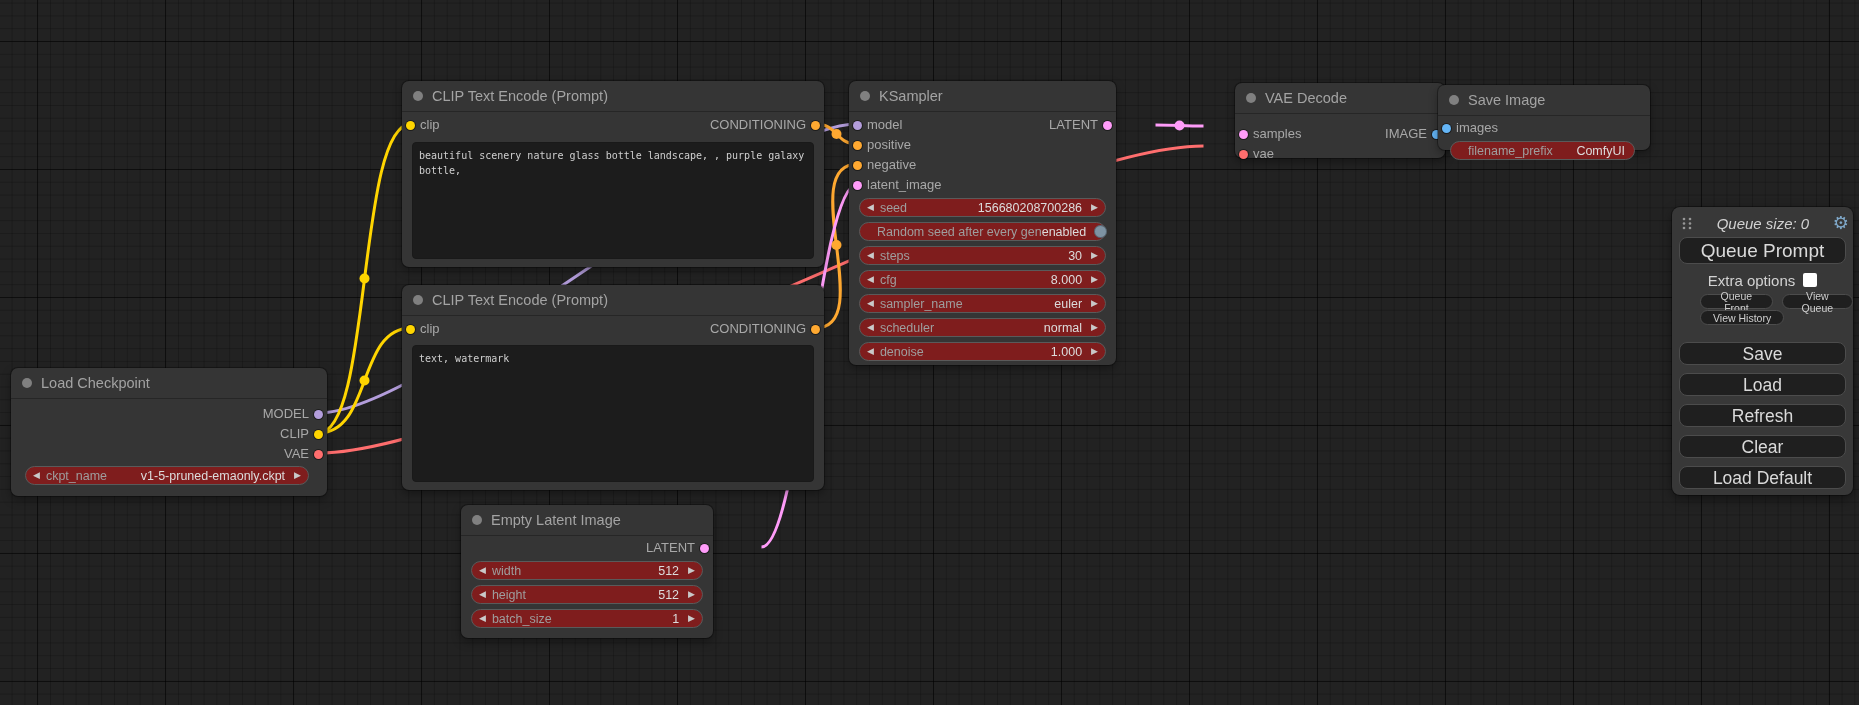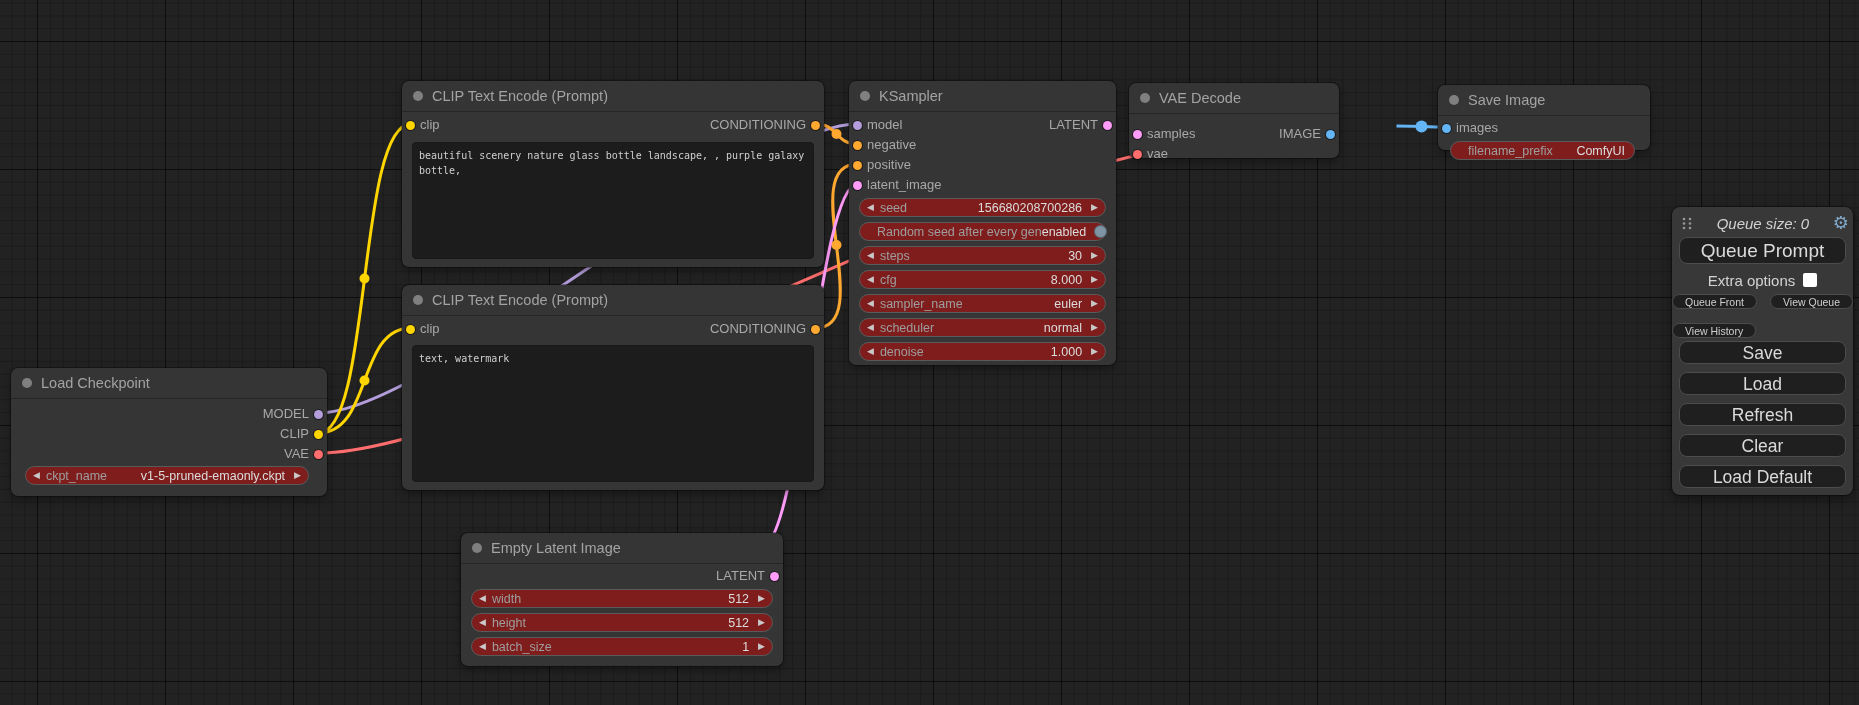--- a/index.html
+++ b/index.html
@@ -45,25 +45,25 @@
     box-shadow:0 0 0 1px rgba(0,0,0,0.35), 0 4px 12px rgba(0,0,0,0.45);}
   .menu-head{display:flex;align-items:center;padding:7px 4px 0 9px;font-style:italic;}
   .menu-head .qsize{flex:1;text-align:center;font-size:15px;color:#d2d2d2;}
   .gear{font-size:18px;line-height:1;cursor:pointer;font-family:"DejaVu Sans",sans-serif;}
   .btn{display:block;box-sizing:border-box;background:#1f1f1f;border:1px solid #4c4c4c;border-radius:8px;
     color:#dadada;font-family:"Liberation Sans",sans-serif;cursor:pointer;}
   .qp{width:167px;height:27px;margin:5px auto 0;font-size:19px;}
   .extra{display:flex;justify-content:center;align-items:center;gap:8px;margin-top:8px;
     font-size:15px;color:#d2d2d2;height:16px;}
   .checkbox{width:14px;height:14px;border-radius:2px;cursor:pointer;}
-  .small-row{display:flex;justify-content:space-between;gap:9px;margin-top:6px;}
+  .small-row{display:flex;justify-content:flex-start;gap:9px;margin-top:6px;padding-left:28px;}
   .sm{height:15px;font-size:10.5px;border-radius:8px;padding:0 12px;display:flex;align-items:center;
     background:#1f1f1f;border:1px solid #4c4c4c;color:#cfcfcf;font-family:"Liberation Sans",sans-serif;cursor:pointer;}
   .big{width:167px;height:23px;margin:8px auto 0;font-size:17.5px;}
-  .big.first{margin-top:3px;}
+  .big.first{margin-top:17px;}
 </style>
 </head>
 <body>
 
 <div id="stage">
 
   <svg id="wires" width="1859" height="705">
     <path d="M318.5,413 C430,413 745,124 857.5,124" stroke="#B39DDB"></path>
     <path d="M318.5,453 C500,453 1020,146 1203.5,146" stroke="#FF6E6E"></path>
     <path d="M318.5,433 C372,433 357,124 411,124" stroke="#FFD500"></path>
@@ -133,21 +133,21 @@
       <div class="slot-row">
         <span class="sdot in" style="background-color: rgb(255, 213, 0);"></span>
         <span class="slabel in">clip</span>
         <span class="slabel out">CONDITIONING</span>
         <span class="sdot out" style="background-color: rgb(255, 169, 49);"></span>
       </div>
     </div>
     <textarea class="prompt" style="margin: 6px 10px 0px; width: 402px; height: 137px;" spellcheck="false">text, watermark</textarea>
   </div>
 
-  <div class="node" style="left:461px;top:533px;width:322px;height:133px">
+  <div class="node" style="left:461px;top:505px;width:252px;height:133px">
     <div class="ntitle">
       <span class="tdot" style="background-color: rgb(128, 128, 128);"></span>
       <span>Empty Latent Image</span>
     </div>
     <div style="margin-top:2px">
       <div class="slot-row">
         <span class="slabel out">LATENT</span>
         <span class="sdot out" style="background-color: rgb(255, 156, 249);"></span>
       </div>
     </div>
@@ -180,25 +180,25 @@
     </div>
     <div style="margin-top:3px">
       <div class="slot-row">
         <span class="sdot in" style="background-color: rgb(179, 157, 219);"></span>
         <span class="slabel in">model</span>
         <span class="slabel out">LATENT</span>
         <span class="sdot out" style="background-color: rgb(255, 156, 249);"></span>
       </div>
       <div class="slot-row">
         <span class="sdot in" style="background-color: rgb(255, 169, 49);"></span>
+        <span class="slabel in">positive</span>
+      </div>
+      <div class="slot-row">
+        <span class="sdot in" style="background-color: rgb(255, 169, 49);"></span>
         <span class="slabel in">negative</span>
-      </div>
-      <div class="slot-row">
-        <span class="sdot in" style="background-color: rgb(255, 169, 49);"></span>
-        <span class="slabel in">positive</span>
       </div>
       <div class="slot-row">
         <span class="sdot in" style="background-color: rgb(255, 156, 249);"></span>
         <span class="slabel in">latent_image</span>
       </div>
     </div>
     <div style="margin-top:3px">
       <div class="pill">
         <span class="arr">◀</span>
         <span class="wl">seed</span>
@@ -236,21 +236,21 @@
       </div>
       <div class="pill">
         <span class="arr">◀</span>
         <span class="wl">denoise</span>
         <span class="wv">1.000</span>
         <span class="arr">▶</span>
       </div>
     </div>
   </div>
 
-  <div class="node" style="left:1129px;top:83px;width:210px;height:75px">
+  <div class="node" style="left:1235px;top:83px;width:210px;height:75px">
     <div class="ntitle">
       <span class="tdot" style="background-color: rgb(128, 128, 128);"></span>
       <span>VAE Decode</span>
     </div>
     <div style="margin-top:10px">
       <div class="slot-row">
         <span class="sdot in" style="background-color: rgb(255, 156, 249);"></span>
         <span class="slabel in">samples</span>
         <span class="slabel out">IMAGE</span>
         <span class="sdot out" style="background-color: rgb(100, 181, 246);"></span>
@@ -294,21 +294,21 @@
     </div>
     <button class="btn qp">Queue Prompt</button>
     <div class="extra">
       <span>Extra options</span>
       <span class="checkbox" style="background-color: rgb(255, 255, 255);"></span>
     </div>
     <div class="small-row">
       <button class="sm">Queue Front</button>
       <button class="sm">View Queue</button>
     </div>
-    <div class="small-row" style="margin-top:14px">
+    <div class="small-row" style="margin-top:1px">
       <button class="sm">View History</button>
     </div>
     <button class="btn big first">Save</button>
     <button class="btn big">Load</button>
     <button class="btn big">Refresh</button>
     <button class="btn big">Clear</button>
     <button class="btn big">Load Default</button>
   </div>
 
 </div>

